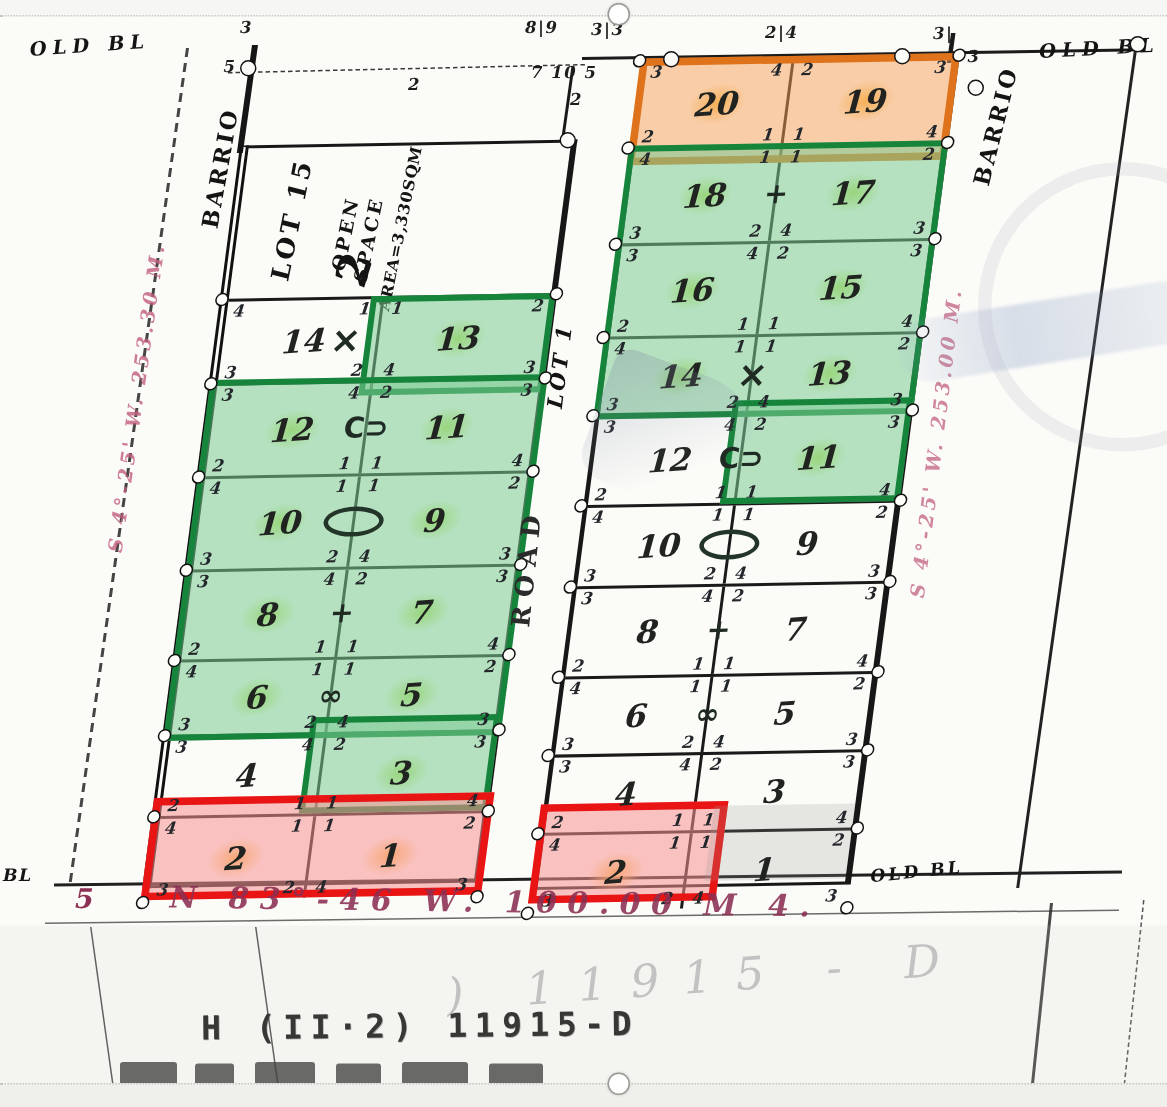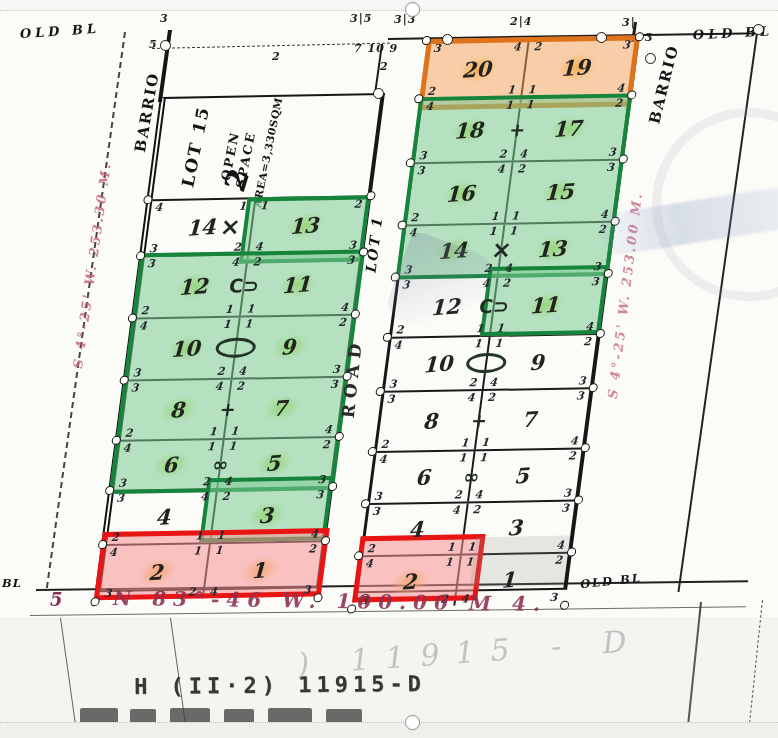--- a/index.html
+++ b/index.html
@@ -401,25 +401,25 @@
   <div class="stain" style="left:0;top:617px;width:778px;height:105px;background:rgba(200,198,190,.13);"></div>
 
   <div class="scirc" style="left:442px;top:34px;"></div>
   <div class="scirc" style="left:596px;top:32px;"></div>
   <div class="scirc" style="left:645px;top:53px;"></div>
   <div class="scirc" style="left:373px;top:88px;"></div>
   <div class="scirc" style="left:753px;top:24px;"></div>
   <div class="scirc" style="left:160px;top:40px;"></div>
 
   <div id="top-ticks">
-      <span class="ttick" style="left: 350px; top: 12px;">3|5</span>
+      <span class="ttick" style="left: 350px; top: 12px;">8|9</span>
       <span class="ttick" style="left: 394px; top: 13px;">3|3</span>
       <span class="ttick" style="left: 510px; top: 15px;">2|4</span>
       <span class="ttick" style="left: 622px; top: 16px;">3|</span>
-      <span class="ttick" style="left: 354px; top: 42px;">7 10 9</span>
+      <span class="ttick" style="left: 354px; top: 42px;">7 10 5</span>
       <span class="ttick" style="left: 645px; top: 31px;">3</span>
       <span class="ttick" style="left: 160px; top: 12px;">3</span>
       <span class="ttick" style="left: 149px; top: 38px;">5</span>
       <span class="ttick" style="left: 272px; top: 50px;">2</span>
       <span class="ttick" style="left: 380px; top: 60px;">2</span>
     </div>
 
   <div class="abs band-top"></div>
   <div class="abs band-bottom"></div>
   <div class="handle" style="left:405px;top:2px;"></div>

